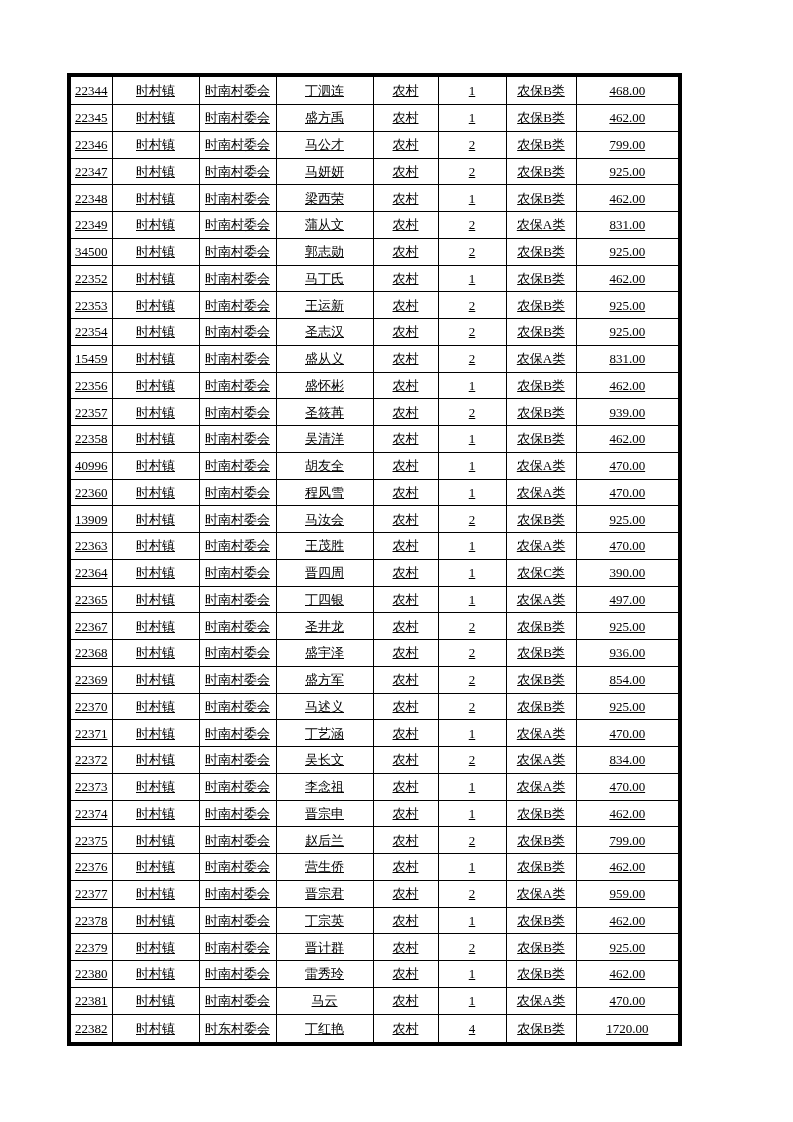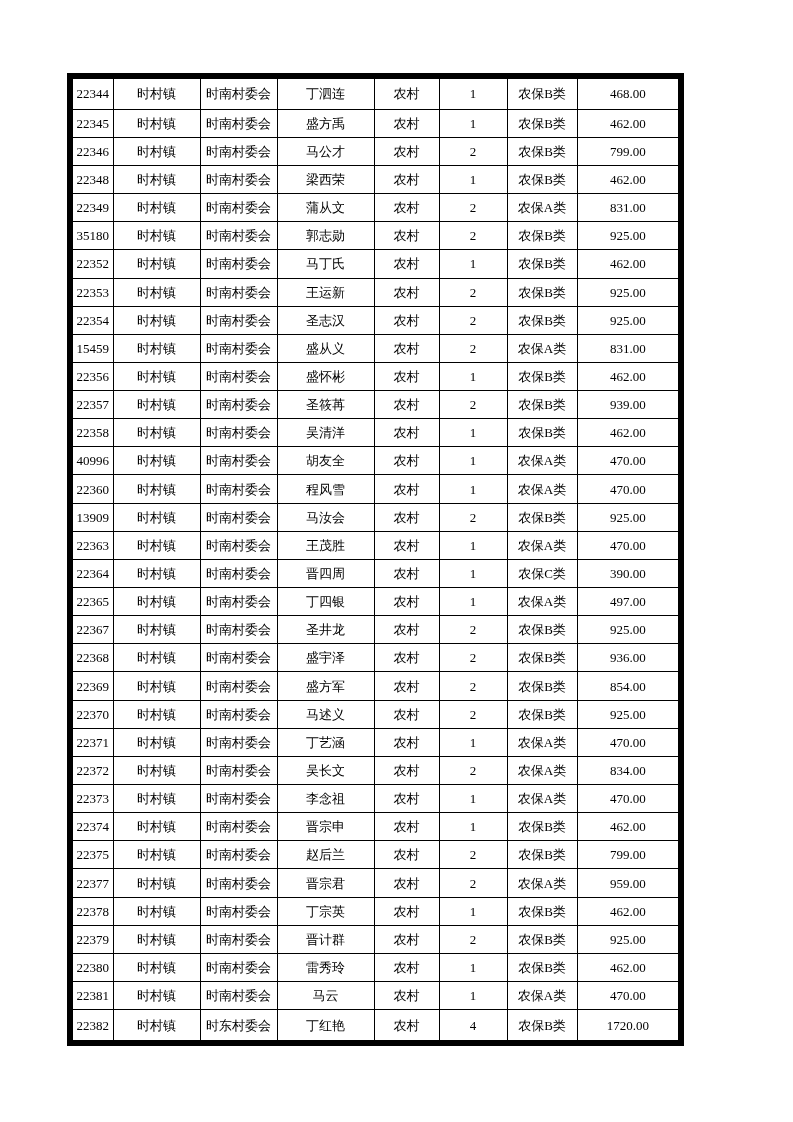--- a/index.html
+++ b/index.html
@@ -22,23 +22,24 @@
     overflow: hidden;
   }
   table.pension-table {
     position: absolute;
     left: 67px;
     top: 73px;
     width: 611px;
     height: 973px;
     border-collapse: collapse;
     table-layout: fixed;
-    border: 6px solid #000000;
+    border: 4px solid #000000;
     font-size: 13px;
     color: #000000;
+    text-decoration: underline;
   }
   table.pension-table td {
     border: 1px solid #000000;
     text-align: center;
     vertical-align: middle;
     padding: 0;
     overflow: hidden;
     white-space: nowrap;
     line-height: 1;
   }
@@ -91,41 +92,51 @@
           <td>22346</td>
           <td>时村镇</td>
           <td>时南村委会</td>
           <td>马公才</td>
           <td>农村</td>
           <td>2</td>
           <td>农保B类</td>
           <td>799.00</td>
         </tr>
         <tr>
+          <td>22347</td>
+          <td>时村镇</td>
+          <td>时南村委会</td>
+          <td>马妍妍</td>
+          <td>农村</td>
+          <td>2</td>
+          <td>农保B类</td>
+          <td>925.00</td>
+        </tr>
+        <tr>
           <td>22348</td>
           <td>时村镇</td>
           <td>时南村委会</td>
           <td>梁西荣</td>
           <td>农村</td>
           <td>1</td>
           <td>农保B类</td>
           <td>462.00</td>
         </tr>
         <tr>
           <td>22349</td>
           <td>时村镇</td>
           <td>时南村委会</td>
           <td>蒲从文</td>
           <td>农村</td>
           <td>2</td>
           <td>农保A类</td>
           <td>831.00</td>
         </tr>
         <tr>
-          <td>35180</td>
+          <td>34500</td>
           <td>时村镇</td>
           <td>时南村委会</td>
           <td>郭志勋</td>
           <td>农村</td>
           <td>2</td>
           <td>农保B类</td>
           <td>925.00</td>
         </tr>
         <tr>
           <td>22352</td>
@@ -339,20 +350,30 @@
         </tr>
         <tr>
           <td>22375</td>
           <td>时村镇</td>
           <td>时南村委会</td>
           <td>赵后兰</td>
           <td>农村</td>
           <td>2</td>
           <td>农保B类</td>
           <td>799.00</td>
+        </tr>
+        <tr>
+          <td>22376</td>
+          <td>时村镇</td>
+          <td>时南村委会</td>
+          <td>营生侨</td>
+          <td>农村</td>
+          <td>1</td>
+          <td>农保B类</td>
+          <td>462.00</td>
         </tr>
         <tr>
           <td>22377</td>
           <td>时村镇</td>
           <td>时南村委会</td>
           <td>晋宗君</td>
           <td>农村</td>
           <td>2</td>
           <td>农保A类</td>
           <td>959.00</td>

